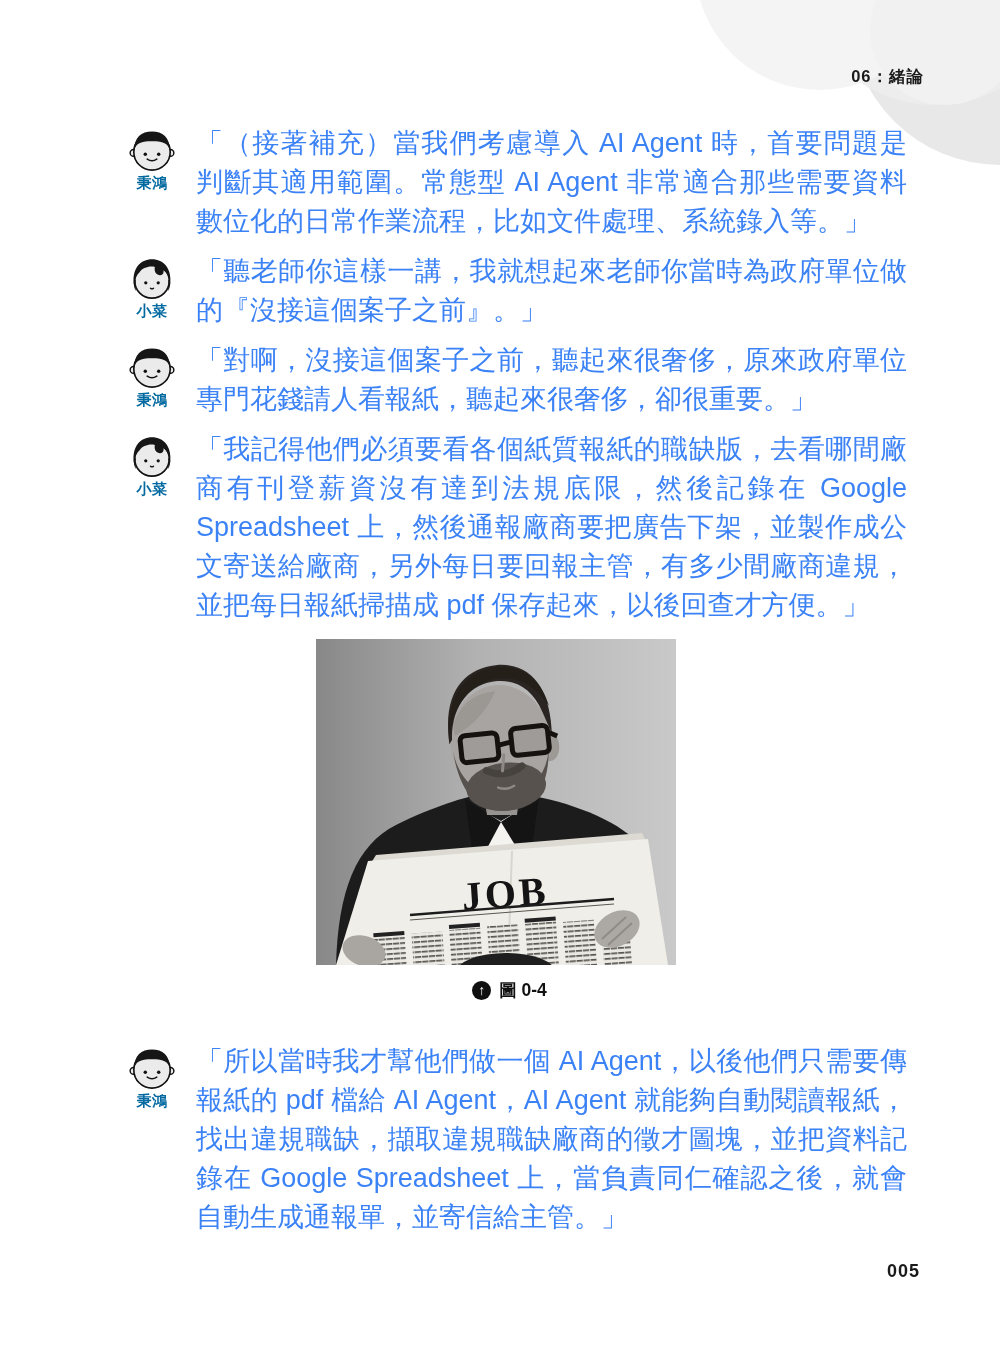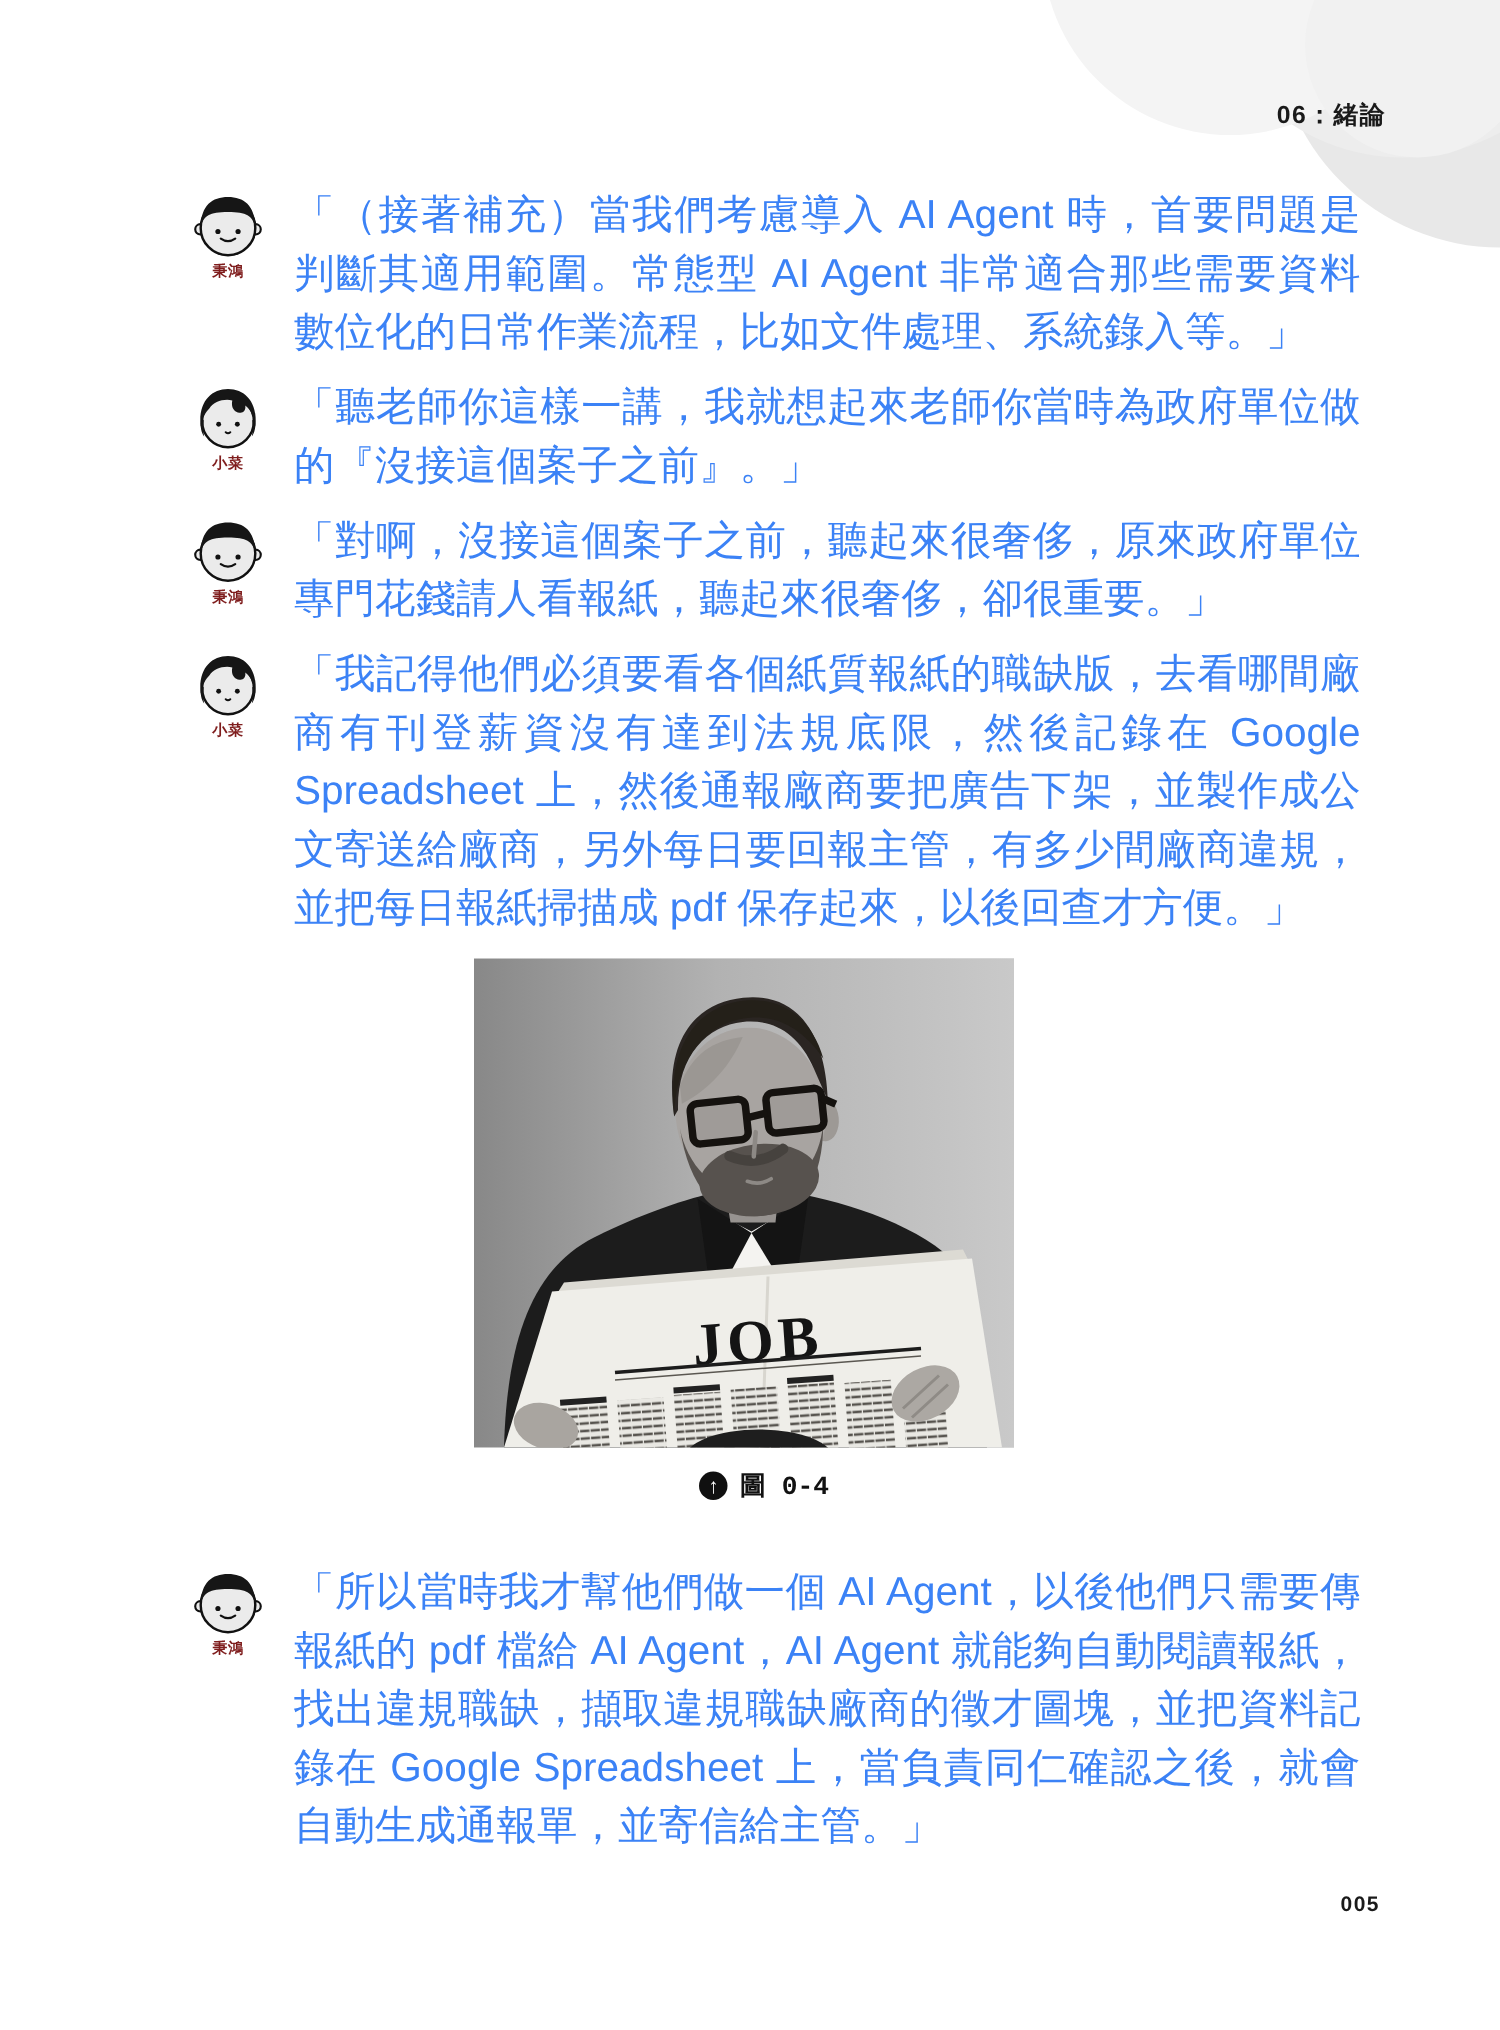--- a/index.html
+++ b/index.html
@@ -17,43 +17,43 @@
   .header{
     position:absolute;top:66px;right:76px;font-size:16.5px;font-weight:bold;
     color:#1a1a1a;letter-spacing:1px;
   }
 
   .content{position:absolute;left:128px;top:124px;width:779px;}
 
   .dialogue{display:flex;gap:20px;margin-bottom:11px;}
   .avatar-col{flex:0 0 48px;display:flex;flex-direction:column;align-items:center;padding-top:3px;}
   .avatar-col svg{width:46px;height:46px;display:block;}
-  .speaker{font-size:10px;font-weight:bold;color:#7f1d1d;margin-top:1px;letter-spacing:.5px;white-space:nowrap;text-align:center;}
+  .speaker{font-size:15px;font-weight:bold;color:#0369a1;margin-top:1px;letter-spacing:.5px;white-space:nowrap;text-align:center;}
   .dtext{
     flex:1;font-size:27px;line-height:39px;color:#3b82f6;
     text-align:justify;text-justify:inter-ideograph;
   }
 
   .figure-wrap{margin:14px 0 0 188px;width:362px;}
   .photo{width:360px;height:326px;display:block;background:#b5b5b5;}
 
   .caption{
     margin-top:13px;display:flex;align-items:center;justify-content:center;
     font-size:17.5px;font-weight:bold;color:#111;
   }
   .cap-icon{
     display:inline-flex;width:19px;height:19px;border-radius:50%;background:#101010;
     color:#fff;font-size:14px;line-height:1;align-items:center;justify-content:center;
     font-weight:bold;margin-right:8px;flex:0 0 19px;
   }
-  .cap-label{margin-right:16px;white-space:nowrap;font-family:Liberation Mono, monospace;}
+  .cap-label{margin-right:16px;white-space:nowrap;}
 
   .d5{margin-top:40px;}
 
-  .pagenum{position:absolute;right:80px;top:1261px;font-size:14px;font-weight:600;color:#1a1a1a;letter-spacing:1px;}
+  .pagenum{position:absolute;right:80px;top:1261px;font-size:18px;font-weight:600;color:#1a1a1a;letter-spacing:1px;}
 </style>
 </head>
 <body>
 
 <svg width="0" height="0" style="position:absolute" aria-hidden="true">
   <defs>
     <symbol id="av-boy" viewBox="0 0 48 48">
       <circle cx="4.8" cy="27" r="3.6" fill="#ebebeb" stroke="#111" stroke-width="1.5"></circle>
       <circle cx="43.2" cy="27" r="3.6" fill="#ebebeb" stroke="#111" stroke-width="1.5"></circle>
       <circle cx="24" cy="26" r="19" fill="#ebebeb" stroke="#111" stroke-width="1.7"></circle>

